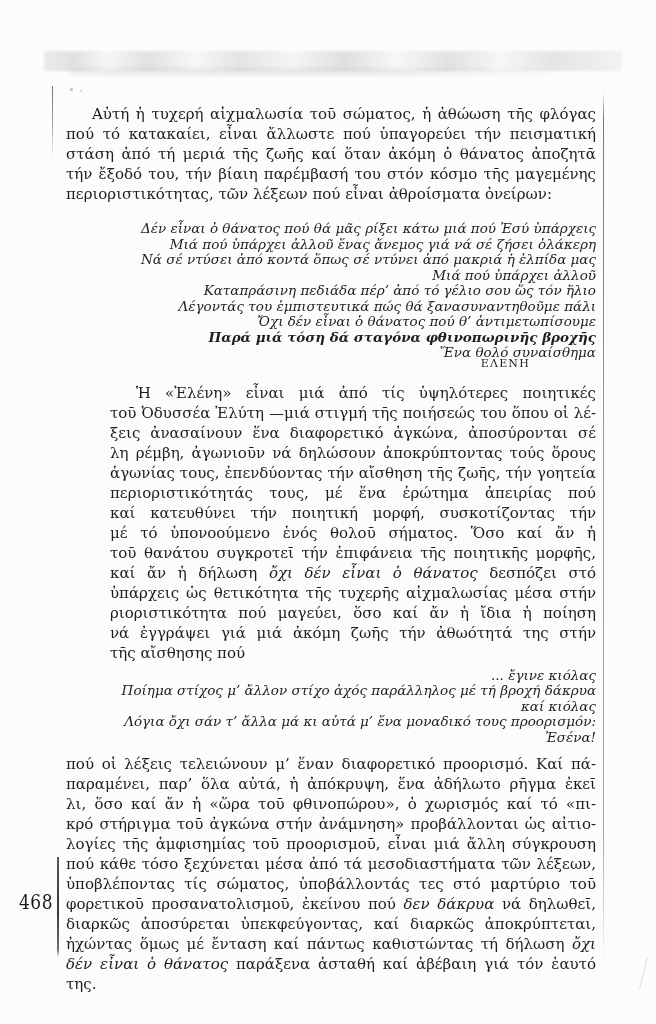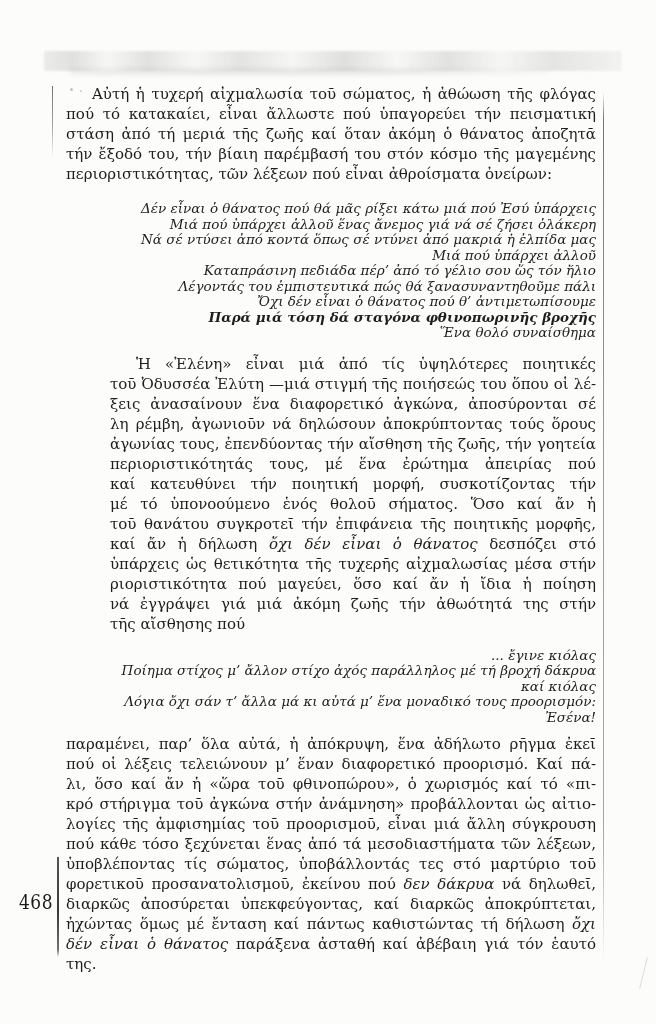--- a/index.html
+++ b/index.html
@@ -52,21 +52,21 @@
     transform:scaleY(1.22);transform-origin:top left;text-align:right;
   }
   
   .text-col{position:absolute;left:66px;top:84px;width:530px;}
   .para{font-size:15px;line-height:20px;}
   .para .tline{height:20px;overflow:hidden;text-align:justify;text-align-last:justify;text-justify:inter-word;}
   .para .tline.last{text-align-last:left;}
   .poem{font-size:13.5px;line-height:15.5px;font-style:italic;}
   .poem .tline{white-space:nowrap;text-align:right;}
   .poem1{margin-top:17px;padding-left:57px;}
-  .poem2{margin-top:14px;padding-left:41px;}
+  .poem2{margin-top:5px;padding-left:41px;}
   .attribution{
     margin-top:-4px;padding-right:66px;text-align:right;
     font-size:11px;line-height:13px;letter-spacing:1.2px;color:#262523;
   }
   .p2{margin-top:13px;margin-left:44px;}
   .p3{margin-top:9px;}
   .it{font-style:italic;}
 </style>
 </head>
 <body>
@@ -79,39 +79,40 @@
   <div class="left-edge-line"></div>
   <div class="corner-mark"></div>
   <div class="noise-dot-a"></div>
   <div class="noise-dot-b"></div>
 
   <div class="pagenum-rule"></div>
   <div class="pagenum">468</div>
 
   <main class="text-col">
     <div class="para p1">
-        <div class="tline" style="padding-left: 26px;"><span>Αὐτή ἡ τυχερή αἰχμαλωσία τοῦ σώματος, ἡ ἀθώωση τῆς φλόγας</span></div>
+        <div class="tline" style="padding-left: 26px; margin-top: 20px;"><span>Αὐτή ἡ τυχερή αἰχμαλωσία τοῦ σώματος, ἡ ἀθώωση τῆς φλόγας</span></div>
         <div class="tline"><span>πού τό κατακαίει, εἶναι ἄλλωστε πού ὑπαγορεύει τήν πεισματική</span></div>
         <div class="tline"><span>στάση ἀπό τή μεριά τῆς ζωῆς καί ὅταν ἀκόμη ὁ θάνατος ἀποζητᾶ</span></div>
         <div class="tline"><span>τήν ἔξοδό του, τήν βίαιη παρέμβασή του στόν κόσμο τῆς μαγεμένης</span></div>
         <div class="tline last"><span>περιοριστικότητας, τῶν λέξεων πού εἶναι ἀθροίσματα ὀνείρων:</span></div>
       </div>
 
     <div class="poem poem1">
         <div class="tline"><span>Δέν εἶναι ὁ θάνατος πού θά μᾶς ρίξει κάτω μιά πού Ἐσύ ὑπάρχεις</span></div>
         <div class="tline"><span>Μιά πού ὑπάρχει ἀλλοῦ ἕνας ἄνεμος γιά νά σέ ζήσει ὁλάκερη</span></div>
         <div class="tline"><span>Νά σέ ντύσει ἀπό κοντά ὅπως σέ ντύνει ἀπό μακριά ἡ ἐλπίδα μας</span></div>
         <div class="tline"><span>Μιά πού ὑπάρχει ἀλλοῦ</span></div>
         <div class="tline"><span>Καταπράσινη πεδιάδα πέρ’ ἀπό τό γέλιο σου ὥς τόν ἥλιο</span></div>
         <div class="tline"><span>Λέγοντάς του ἐμπιστευτικά πώς θά ξανασυναντηθοῦμε πάλι</span></div>
         <div class="tline"><span>Ὄχι δέν εἶναι ὁ θάνατος πού θ’ ἀντιμετωπίσουμε</span></div>
         <div class="tline" style="padding-left: 9px; font-weight: bold;"><span>Παρά μιά τόση δά σταγόνα φθινοπωρινῆς βροχῆς</span></div>
         <div class="tline"><span>Ἕνα θολό συναίσθημα</span></div>
       </div>
 
+    <div class="attribution">ΕΛΕΝΗ</div>
 
     <div class="para p2">
         <div class="tline" style="padding-left: 26px;"><span>Ἡ «Ἑλένη» εἶναι μιά ἀπό τίς ὑψηλότερες ποιητικές κορυφώσεις</span></div>
         <div class="tline"><span>τοῦ Ὀδυσσέα Ἐλύτη —μιά στιγμή τῆς ποιήσεώς του ὅπου οἱ λέ-</span></div>
         <div class="tline"><span>ξεις ἀνασαίνουν ἕνα διαφορετικό ἀγκώνα, ἀποσύρονται σέ μιάν ἄλ-</span></div>
         <div class="tline"><span>λη ρέμβη, ἀγωνιοῦν νά δηλώσουν ἀποκρύπτοντας τούς ὅρους τῆς</span></div>
         <div class="tline"><span>ἀγωνίας τους, ἐπενδύοντας τήν αἴσθηση τῆς ζωῆς, τήν γοητεία τῆς</span></div>
         <div class="tline"><span>περιοριστικότητάς τους, μέ ἕνα ἐρώτημα ἀπειρίας πού ὑποφώσκει</span></div>
         <div class="tline"><span>καί κατευθύνει τήν ποιητική μορφή, συσκοτίζοντας τήν διαφάνεια</span></div>
         <div class="tline"><span>μέ τό ὑπονοούμενο ἑνός θολοῦ σήματος. Ὅσο καί ἄν ἡ ἀχρήστευση</span></div>
@@ -125,26 +126,26 @@
 
     <div class="poem poem2">
         <div class="tline"><span>... ἔγινε κιόλας</span></div>
         <div class="tline"><span>Ποίημα στίχος μ’ ἄλλον στίχο ἀχός παράλληλος μέ τή βροχή δάκρυα</span></div>
         <div class="tline" style="padding-left: 50px;"><span>καί κιόλας</span></div>
         <div class="tline"><span>Λόγια ὄχι σάν τ’ ἄλλα μά κι αὐτά μ’ ἕνα μοναδικό τους προορισμόν:</span></div>
         <div class="tline" style="padding-left: 55px;"><span>Ἐσένα!</span></div>
       </div>
 
     <div class="para p3">
+        <div class="tline"><span>πού οἱ λέξεις τελειώνουν μ’ ἕναν διαφορετικό προορισμό. Καί πά-</span></div>
         <div class="tline"><span>παραμένει, παρ’ ὅλα αὐτά, ἡ ἀπόκρυψη, ἕνα ἀδήλωτο ρῆγμα ἐκεῖ</span></div>
-        <div class="tline"><span>πού οἱ λέξεις τελειώνουν μ’ ἕναν διαφορετικό προορισμό. Καί πά-</span></div>
         <div class="tline"><span>λι, ὅσο καί ἄν ἡ «ὥρα τοῦ φθινοπώρου», ὁ χωρισμός καί τό «πι-</span></div>
         <div class="tline"><span>κρό στήριγμα τοῦ ἀγκώνα στήν ἀνάμνηση» προβάλλονται ὡς αἰτιο-</span></div>
         <div class="tline"><span>λογίες τῆς ἀμφισημίας τοῦ προορισμοῦ, εἶναι μιά ἄλλη σύγκρουση</span></div>
-        <div class="tline"><span>πού κάθε τόσο ξεχύνεται ἕνας ἀπό τά μεσοδιαστήματα τῶν λέξεων,</span></div>
+        <div class="tline"><span>πού κάθε τόσο ξεχύνεται μέσα ἀπό τά μεσοδιαστήματα τῶν λέξεων,</span></div>
         <div class="tline"><span>ὑποβλέποντας τίς σώματος, ὑποβάλλοντάς τες στό μαρτύριο τοῦ δια-</span></div>
         <div class="tline"><span>φορετικοῦ προσανατολισμοῦ, ἐκείνου πού </span><span class="it">δεν δάκρυα</span><span> νά δηλωθεῖ, μά</span></div>
         <div class="tline"><span>διαρκῶς ἀποσύρεται ὑπεκφεύγοντας, καί διαρκῶς ἀποκρύπτεται,</span></div>
         <div class="tline"><span>ἠχώντας ὅμως μέ ἔνταση καί πάντως καθιστώντας τή δήλωση </span><span class="it">ὄχι</span></div>
         <div class="tline"><span class="it">δέν εἶναι ὁ θάνατος</span><span> παράξενα ἀσταθή καί ἀβέβαιη γιά τόν ἑαυτό</span></div>
         <div class="tline last"><span>της.</span></div>
       </div>
   </main>
 
 </div>

